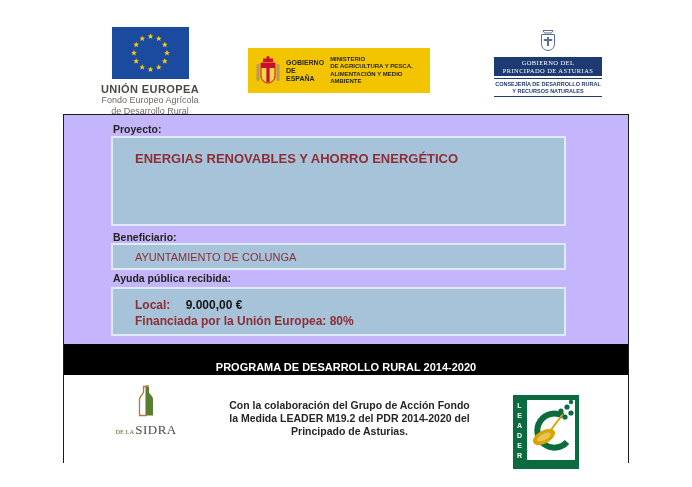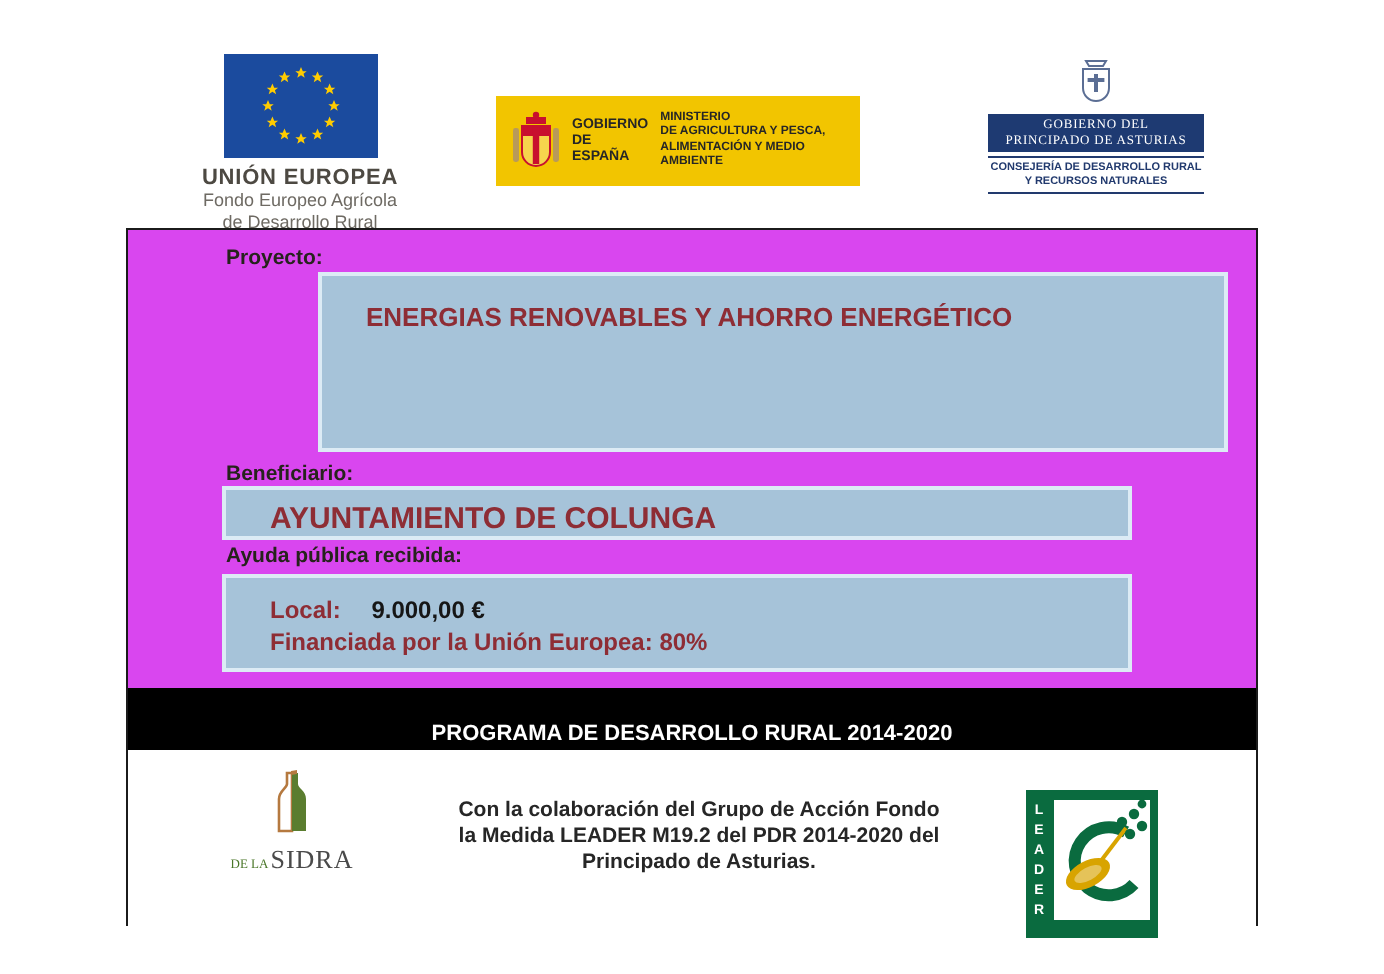--- a/index.html
+++ b/index.html
@@ -23,32 +23,32 @@
   .ast-block{position:absolute;left:494px;top:29px;width:108px;text-align:center;}
   .ast-crest{display:block;margin:0 auto;}
   .ast-bar{background:#1e3a72;color:#ffffff;font-family:"Liberation Serif",serif;
            font-size:6.5px;line-height:7.5px;padding:2px 0;margin-top:2px;letter-spacing:.4px;}
   .ast-dept{font-size:5.5px;font-weight:bold;color:#223a6e;line-height:6.5px;
             border-top:1px solid #223a6e;border-bottom:1px solid #223a6e;padding:2px 0;margin-top:2px;}
 
   
   .frame{position:absolute;left:63px;top:114px;width:566px;height:349px;
          border:1px solid #1b1b1b;box-sizing:border-box;}
-  .panel{position:absolute;left:0;top:0;width:100%;height:229px;background:#d946ef;}
+  .panel{position:absolute;left:0;top:0;width:100%;height:229px;background:#c4b5fd;}
   .panel-label{position:absolute;left:49px;font-size:10.5px;font-weight:600;color:#26231c;}
   .lbl-project{top:8px;}
   .lbl-ben{top:116px;}
   .lbl-aid{top:157px;}
   .lightbox{position:absolute;left:47px;width:455px;background:#a6c3d9;
             border:2px solid #dcebf5;box-sizing:border-box;}
-  .box-project{top:21px;height:90px;margin-left:48px;}
+  .box-project{top:21px;height:90px;}
   .box-ben{top:128px;height:27px;}
   .box-aid{top:172px;height:49px;}
   .project-title{margin:13px 0 0 22px;font-size:13px;font-weight:bold;color:#8e2d35;}
-  .ben-name{margin:6px 0 0 22px;font-size:15px;font-weight:bold;color:#8e2d35;}
+  .ben-name{margin:6px 0 0 22px;font-size:11px;font-weight:normal;color:#8e2d35;}
   .aid-lines{margin:8px 0 0 22px;font-size:12px;font-weight:bold;line-height:16px;}
   .maroon{color:#8e2d35;}
   .total-value{color:#161616;margin-left:12px;}
 
   .program-bar{position:absolute;left:0;top:229px;width:100%;height:31px;background:#000000;
                color:#ffffff;text-align:center;font-weight:bold;font-size:11px;line-height:14px;
                padding-top:16px;box-sizing:border-box;}
 
   .footer{position:absolute;left:0;top:260px;width:100%;height:89px;background:#ffffff;}
   .comarca{position:absolute;left:32px;top:10px;width:100px;text-align:center;}

